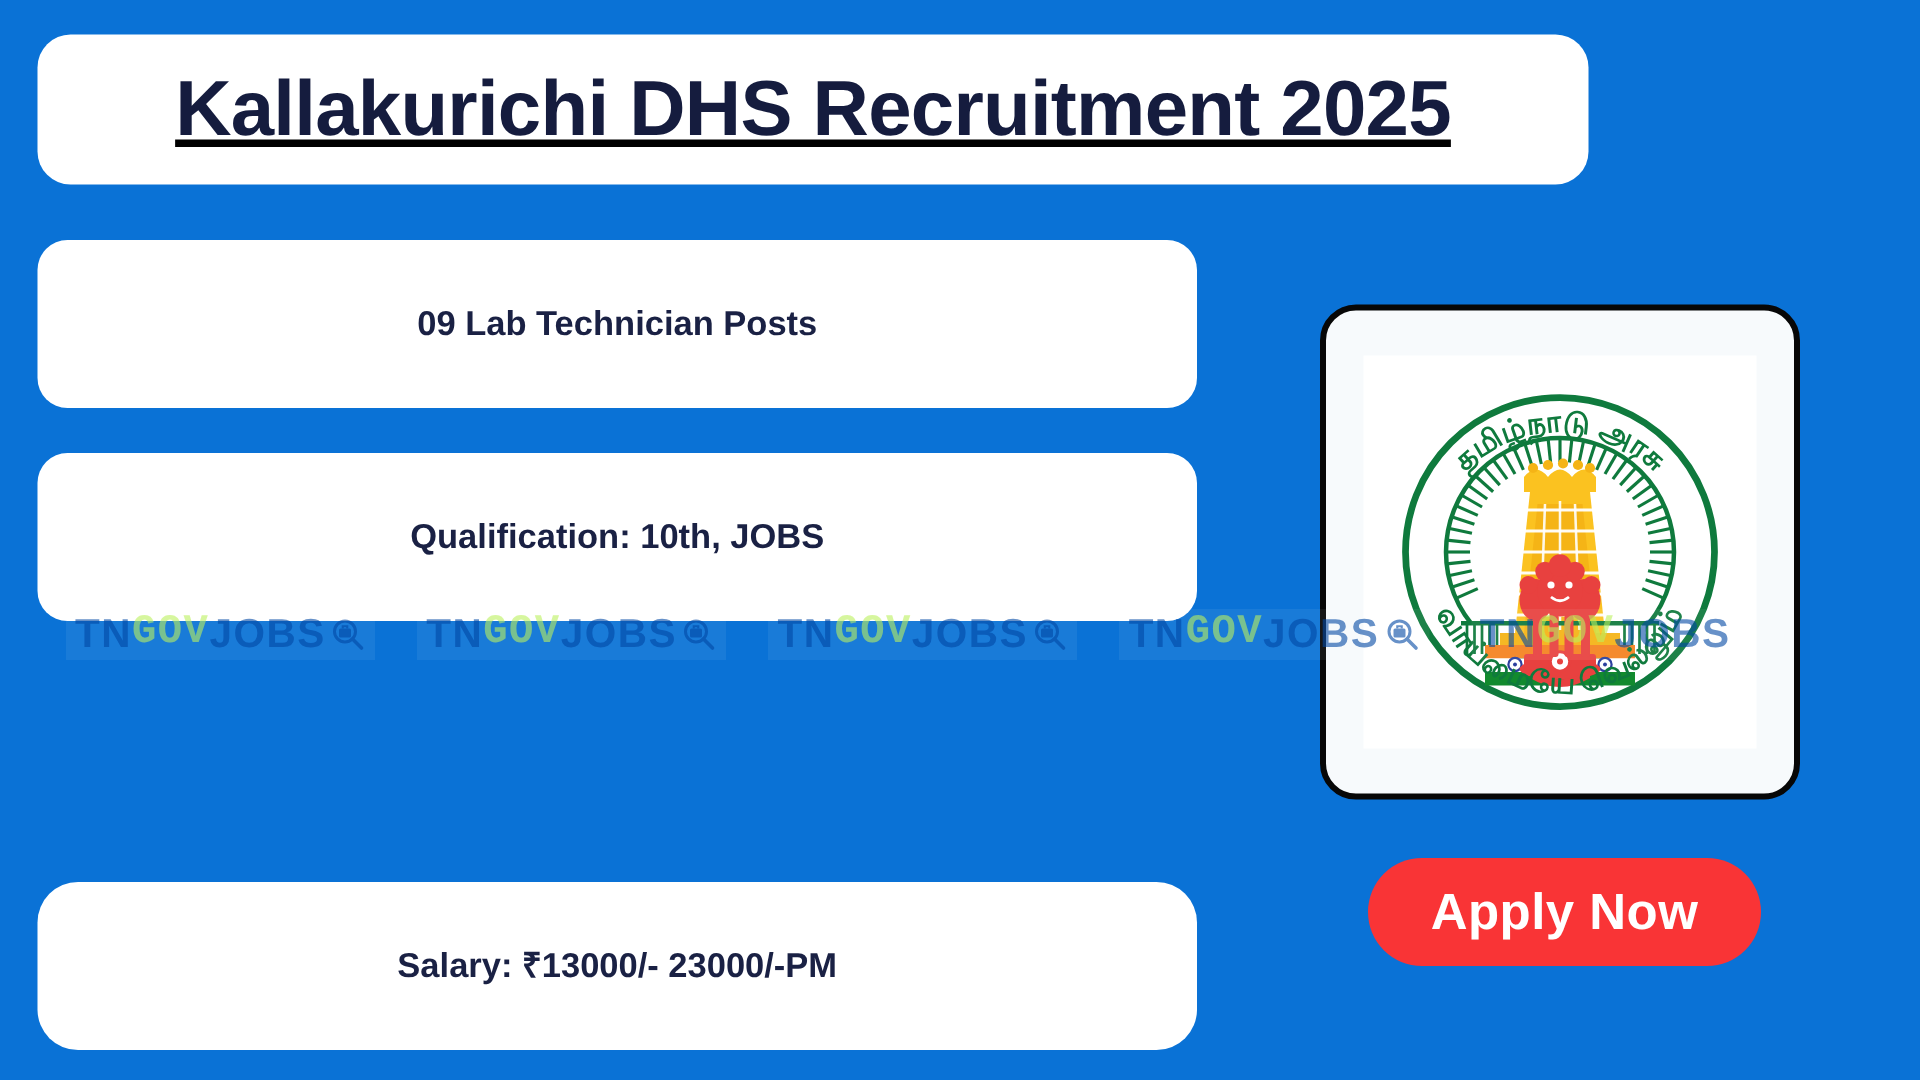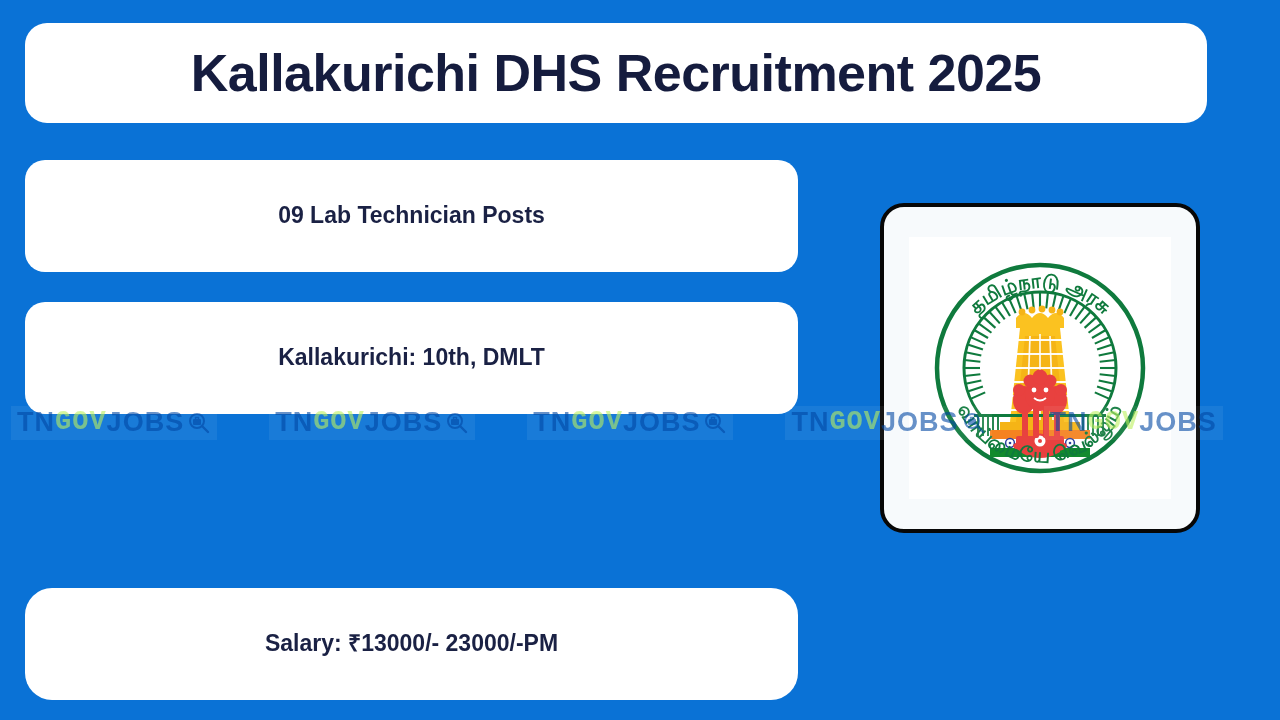--- a/index.html
+++ b/index.html
@@ -26,22 +26,22 @@
 
   
   .watermark-band {
     position: absolute;
     left: 0;
     top: 403px;
     width: 1280px;
     height: 40px;
     display: flex;
     align-items: center;
-    gap: 52px;
-    padding-left: 11px;
+    gap: 28px;
+    padding-left: 44px;
     box-sizing: border-box;
     z-index: 40;
     pointer-events: none;
     overflow: hidden;
   }
   .wm {
     display: flex;
     align-items: center;
     background: rgba(255,255,255,0.10);
     padding: 3px 6px 4px 6px;
@@ -80,23 +80,24 @@
     border-radius: 20px;
     display: flex;
     align-items: center;
     justify-content: center;
     box-sizing: border-box;
     z-index: 20;
   }
   .card-title {
     left: 25px;
     top: 23px;
-    width: 1182px;
+    width: 1034px;
     height: 100px;
     border-radius: 22px;
+    text-decoration: underline;
   }
   .card-row-1 { top: 160px;  height: 112px; }
   .card-row-2 { top: 302px;  height: 112px; }
   .card-row-3 { top: 445px;  height: 112px; }
   .card-row-4 { top: 588px;  height: 112px; border-radius: 27px; }
 
   .title-text {
     font-size: 52px;
     font-weight: 700;
     color: #151c3e;
@@ -170,21 +171,21 @@
 
   <div class="card card-title">
     <div class="title-text">Kallakurichi DHS Recruitment 2025</div>
   </div>
 
   <div class="card card-row-1">
     <div class="row-text">09 Lab Technician Posts</div>
   </div>
 
   <div class="card card-row-2">
-    <div class="row-text">Kallakurichi: 10th, DMLT</div>
+    <div class="row-text">Qualification: 10th, JOBS</div>
   </div>
 
 
   <div class="card card-row-4">
     <div class="row-text">Salary: ₹13000/- 23000/-PM</div>
   </div>
 
   <div class="logo-box">
     <div class="logo-inner">
       <svg width="256" height="256" viewBox="0 0 256 256" aria-hidden="true">
@@ -335,20 +336,21 @@
           </g>
         </g>
 
         <text font-family="'Liberation Sans', sans-serif" font-size="20" font-weight="700" fill="#0f7a3d">
           <textPath href="#arcBottom" startOffset="50%" text-anchor="middle">வாய்மையே வெல்லும்</textPath>
         </text>
       </svg>
     </div>
   </div>
 
+  <button class="apply-btn">Apply Now</button>
 
   <div class="watermark-band">
     <div class="wm">
       <span class="wm-tn">TN</span>
       <span class="wm-gov">GOV</span>
       <span class="wm-jobs">JOBS</span>
       <span class="wm-icon">
         <svg width="24" height="24" viewBox="0 0 24 24">
           <circle cx="10" cy="10" r="7" fill="none" stroke="#0b4fa8" stroke-width="2"></circle>
           <line x1="15" y1="15" x2="21" y2="21" stroke="#0b4fa8" stroke-width="2.4" stroke-linecap="round"></line>

